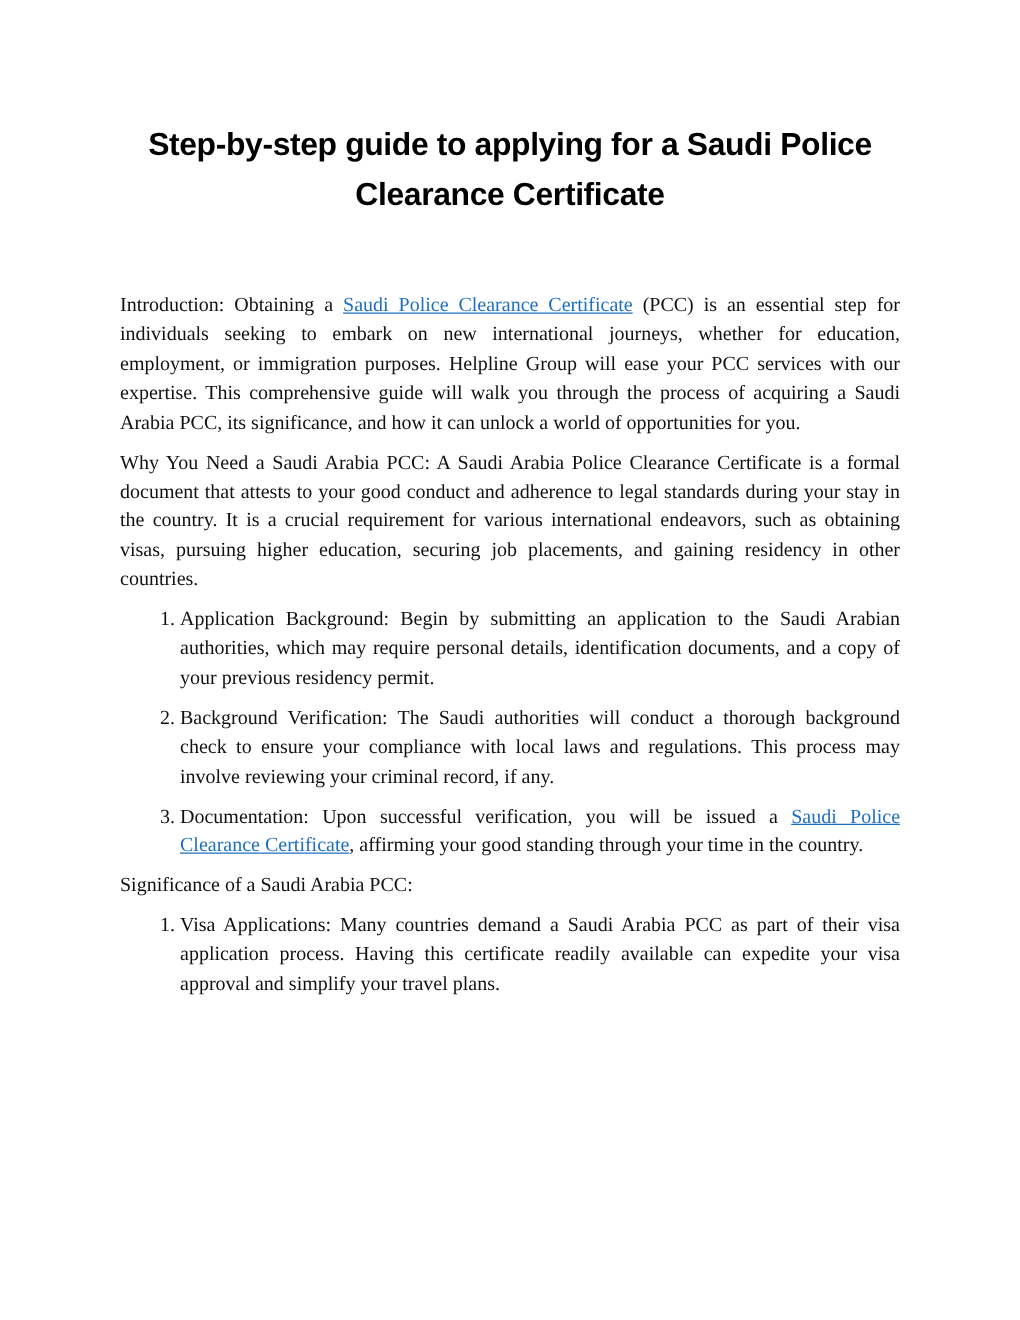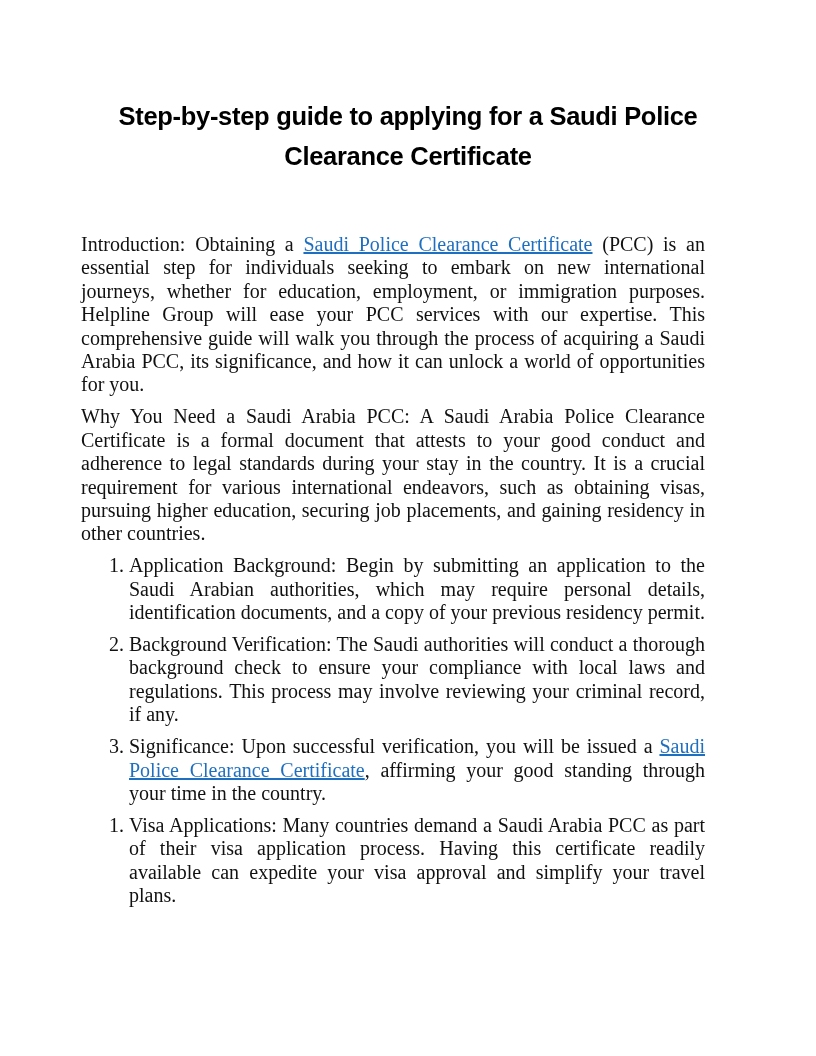--- a/index.html
+++ b/index.html
@@ -4,22 +4,22 @@
 <style>
   html, body { margin: 0; padding: 0; background: #ffffff; }
   body { width: 816px; height: 1056px; position: relative; overflow: hidden; }
   .page { position: absolute; left: 0; top: 0; width: 816px; height: 1056px; background: #fff; }
   .title {
     position: absolute; left: 96px; top: 96px; width: 624px;
     text-align: center; font-family: "Liberation Sans", sans-serif; font-weight: bold;
     font-size: 25.5px; line-height: 40px; color: #000; letter-spacing: -0.3px; margin: 0;
   }
   .body {
-    position: absolute; left: 81px; top: 233px; width: 624px;
-    font-family: "Liberation Serif", serif; font-size: 20px; line-height: 23.4px; color: #111;
+    position: absolute; left: 96px; top: 233px; width: 624px;
+    font-family: "Liberation Serif", serif; font-size: 16px; line-height: 23.4px; color: #111;
   }
   .body p { margin: 0 0 8.5px 0; text-align: justify; }
   .body ol { margin: 0 0 8.5px 0; padding-left: 48px; }
   .body ol li { text-align: justify; margin-bottom: 8.5px; padding-left: 0; }
   .body ol li::marker { color: #111; }
   a.link { color: #1f6fc0; text-decoration: underline; }
 </style>
 </head>
 <body>
 
@@ -28,21 +28,22 @@
 
   <div class="body">
     <p><span>Introduction: Obtaining a </span><a class="link" href="#" style="color: rgb(31, 111, 192);">Saudi Police Clearance Certificate</a><span> (PCC) is an essential step for individuals seeking to embark on new international journeys, whether for education, employment, or immigration purposes. Helpline Group will ease your PCC services with our expertise. This comprehensive guide will walk you through the process of acquiring a Saudi Arabia PCC, its significance, and how it can unlock a world of opportunities for you.</span></p>
 
     <p>Why You Need a Saudi Arabia PCC: A Saudi Arabia Police Clearance Certificate is a formal document that attests to your good conduct and adherence to legal standards during your stay in the country. It is a crucial requirement for various international endeavors, such as obtaining visas, pursuing higher education, securing job placements, and gaining residency in other countries.</p>
 
 
     <ol>
       <li>Application Background: Begin by submitting an application to the Saudi Arabian authorities, which may require personal details, identification documents, and a copy of your previous residency permit.</li>
       <li>Background Verification: The Saudi authorities will conduct a thorough background check to ensure your compliance with local laws and regulations. This process may involve reviewing your criminal record, if any.</li>
-      <li><span>Significance: Upon successful verification, you will be issued a </span><a class="link" href="#" style="color: rgb(31, 111, 192);">Saudi Police Clearance Certificate</a><span>, affirming your good standing through your time in the country.</span></li>
+      <li><span>Documentation: Upon successful verification, you will be issued a </span><a class="link" href="#" style="color: rgb(31, 111, 192);">Saudi Police Clearance Certificate</a><span>, affirming your good standing through your time in the country.</span></li>
     </ol>
 
+    <p>Significance of a Saudi Arabia PCC:</p>
 
     <ol>
       <li>Visa Applications: Many countries demand a Saudi Arabia PCC as part of their visa application process. Having this certificate readily available can expedite your visa approval and simplify your travel plans.</li>
     </ol>
   </div>
 </div>
 
 </body></html>

